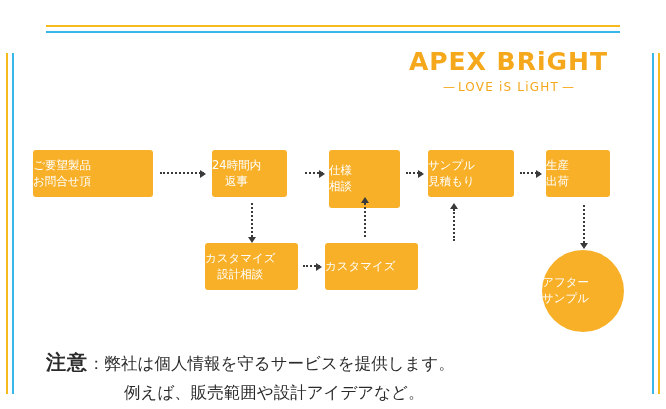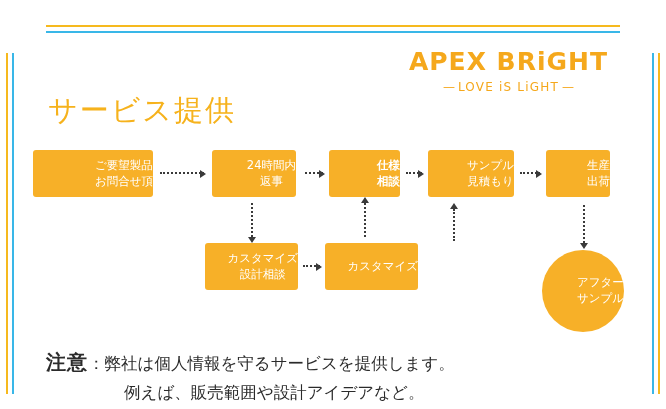--- a/index.html
+++ b/index.html
@@ -94,21 +94,21 @@
   
   .node {
     position: absolute;
     background: #f7b028;
     color: #ffffff;
     font-size: 11.5px;
     line-height: 1.35;
     text-align: center;
     display: flex;
     align-items: center;
-    justify-content: flex-end;
+    justify-content: flex-start;
     font-family: "DejaVu Sans", sans-serif;
     box-sizing: border-box;
   }
   .node.rect {
     border-radius: 3px;
   }
   .node.circle {
     border-radius: 50%;
   }
   .node span { display: block; }
@@ -195,37 +195,36 @@
   <div class="notch bl"></div>
   <div class="notch br"></div>
 
   <div class="logo">
     <div class="logo-main">APEX BRiGHT</div>
     <div class="logo-sub">
       <span class="dash">—</span><span>LOVE iS LiGHT</span><span class="dash">—</span>
     </div>
   </div>
 
-  <div class="title">サービス提供</div>
 
   <div class="node rect" style="left:33px; top:131px; width:120px; height:47px;">
     <div>
       <span>ご要望製品</span>
       <span>お問合せ頂</span>
     </div>
   </div>
 
-  <div class="node rect" style="left:212px; top:131px; width:84px; height:47px;">
+  <div class="node rect" style="left:212px; top:131px; width:75px; height:47px;">
     <div>
       <span>24時間内</span>
       <span>返事</span>
     </div>
   </div>
 
-  <div class="node rect" style="left:329px; top:131px; width:71px; height:47px;font-weight:bold;">
+  <div class="node rect" style="left:329px; top:131px; width:71px; height:58px;">
     <div>
       <span>仕様</span>
       <span>相談</span>
     </div>
   </div>
 
   <div class="node rect" style="left:428px; top:131px; width:86px; height:47px;">
     <div>
       <span>サンプル</span>
       <span>見積もり</span>

